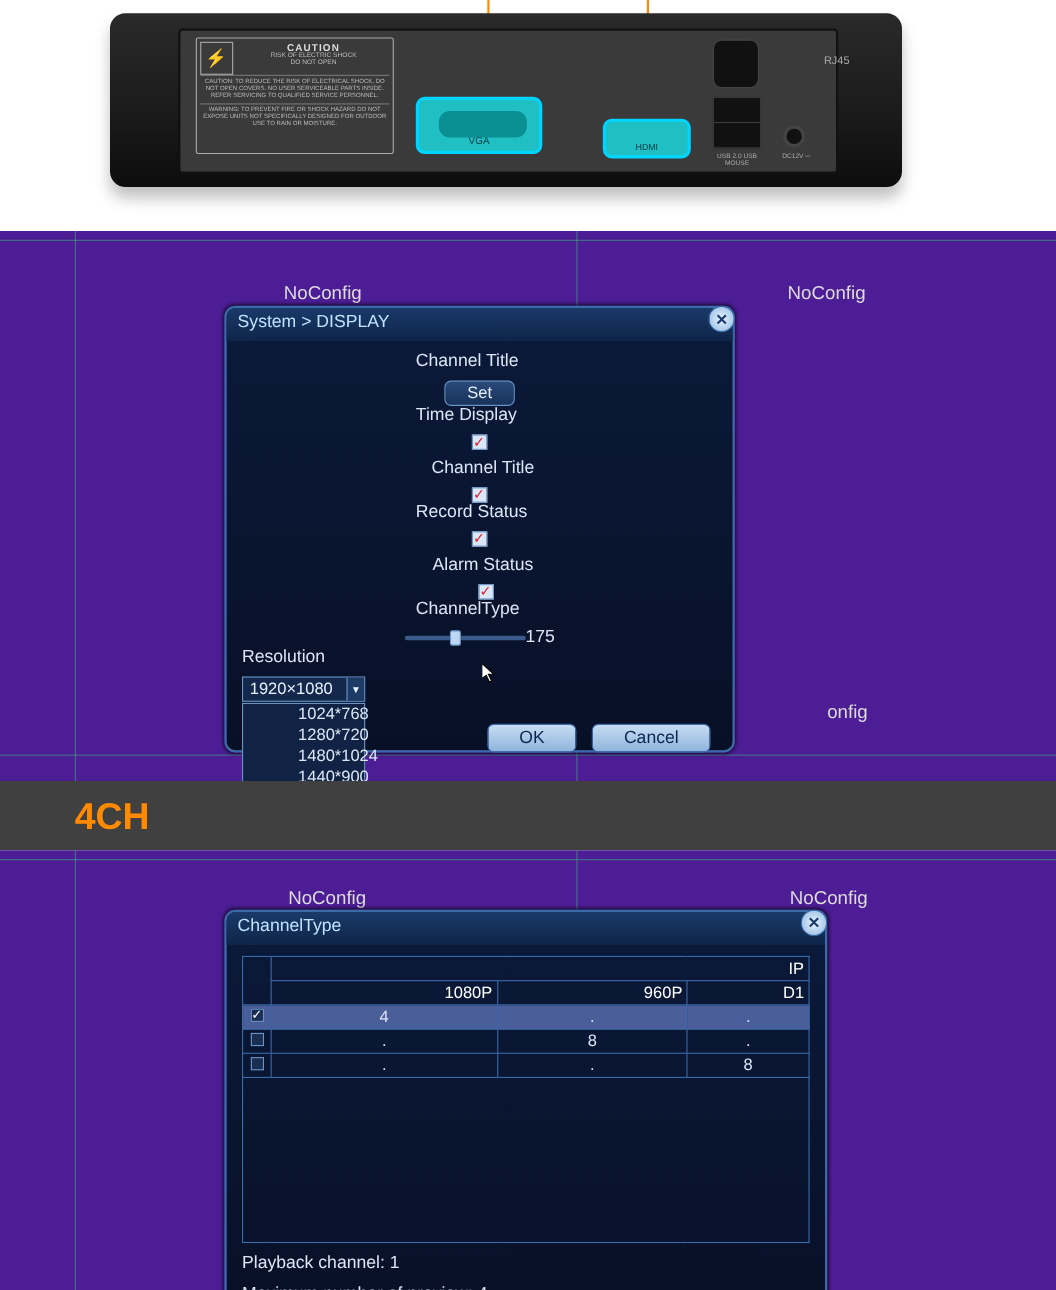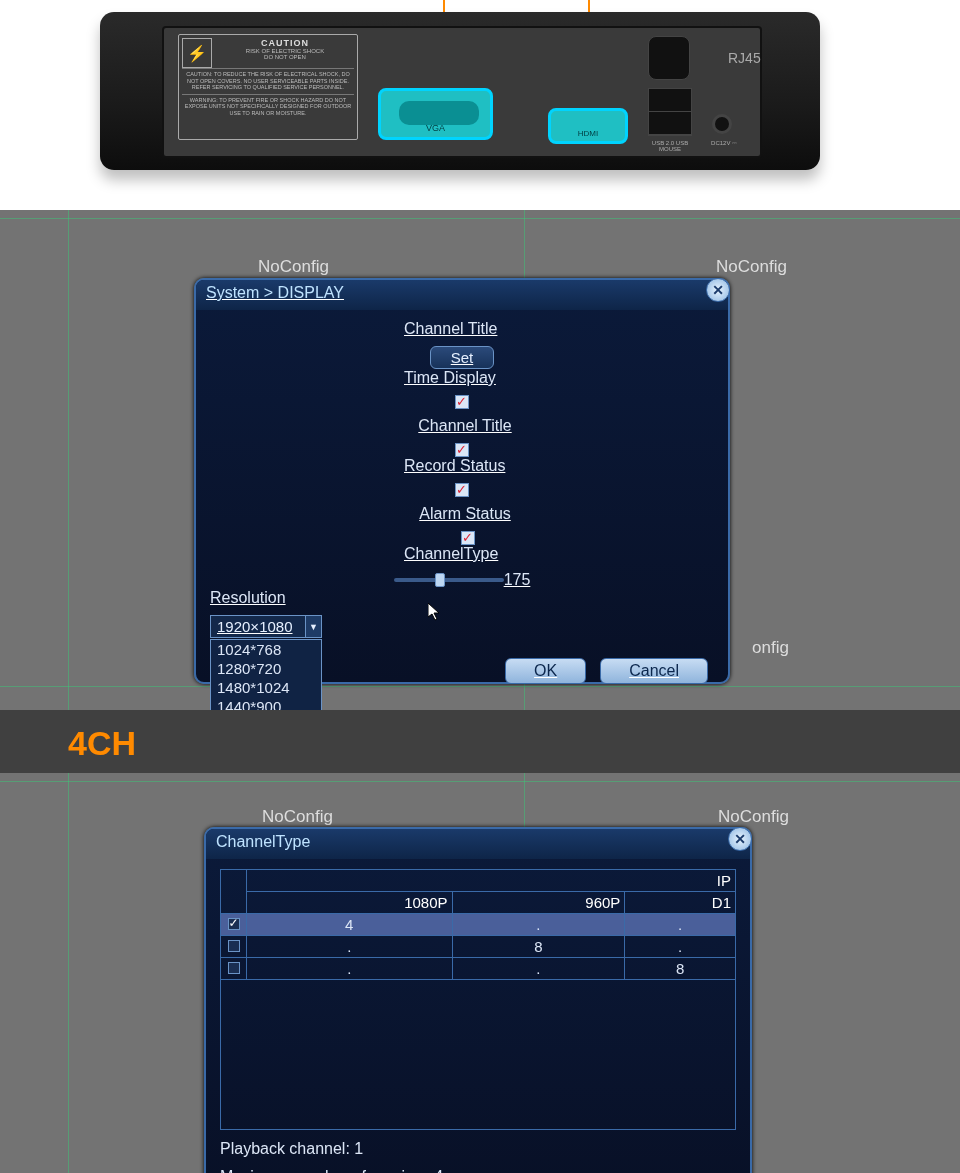--- a/index.html
+++ b/index.html
@@ -33,30 +33,30 @@
   .caution-text { clear: both; font-size: 5.5px; color: #bbb; text-align: center; line-height: 1.2; margin-top: 3px; border-top: 1px solid #777; padding-top: 2px;}
   .port {
     position: absolute; border-radius: 8px; font-size: 8px; text-align: center; color: #ccc;
   }
   .vga { left: 278px; top: 76px; width: 115px; height: 52px; background: #1fbfc3; border: 3px solid #00d4ff; }
   .vga::after { content: attr(data-label); position: absolute; bottom: 4px; left: 0; right: 0; font-size: 9px; color: #003c40; }
   .vga-pins { position: absolute; left: 18px; top: 10px; width: 80px; height: 24px; border-radius: 10px; background: #0a8f93; }
   .hdmi { left: 448px; top: 96px; width: 80px; height: 36px; background: #1fbfc3; border: 3px solid #00d4ff; }
   .hdmi::after { content: attr(data-label); position: absolute; bottom: 3px; left: 0; right: 0; font-size: 8px; color: #003c40; }
   .rj45 { left: 548px; top: 24px; width: 42px; height: 44px; background: #111; border: 1px solid #444; }
-  .rj45-lbl { position: absolute; left: 580px; top: 38px; font-size: 14px; color: #aaa; padding-left: 48px; }
+  .rj45-lbl { position: absolute; left: 601px; top: 38px; font-size: 10px; color: #aaa; padding-left: 48px; }
   .usb-stack { position: absolute; left: 548px; top: 76px; width: 44px; height: 48px; background: #1a1a1a; border: 1px solid #444; }
   .usb-slot { height: 50%; border-bottom: 1px solid #444; background: #111; }
   .usb-lbl { position: absolute; left: 548px; top: 128px; font-size: 6px; color: #aaa; width: 44px; text-align: center; line-height: 1;}
   .dcjack { position: absolute; left: 612px; top: 102px; width: 20px; height: 20px; border-radius: 50%; background: #111; border: 3px solid #444; }
   .dc-lbl { position: absolute; left: 606px; top: 128px; width: 36px; font-size: 6px; color: #aaa; text-align: center; line-height: 1;}
 
   
   .nvr-screen {
-    position: relative; width: 960px; background: #737373; overflow: hidden;
+    position: relative; width: 960px; background: #4c1d95; overflow: hidden;
   }
   .grid-line { position: absolute; background: rgba(60,200,120,0.5); }
   .vline { width: 1px; height: 100%; }
   .hline { height: 1px; width: 100%; }
   .noconfig { position: absolute; color: #ddd; font-size: 17px; }
 
   
   .dialog {
     position: absolute; background: linear-gradient(#0b1a3a, #081026);
     border: 2px solid #3a6aa8; border-radius: 10px;
@@ -82,21 +82,21 @@
   }
   .chk { width: 14px; height: 14px; border: 1px solid #6a93c6; background: #dbe7f7; position: relative; flex-shrink: 0; }
   .chk.checked::after { content: "✓"; position: absolute; left: 0; top: -2px; font-size: 13px; color: #d23; }
   .slider-wrap { display: flex; align-items: center; }
   .slider { width: 110px; height: 4px; background: #3a5a8a; position: relative; border-radius: 2px; }
   .slider .thumb { position: absolute; top: -5px; width: 10px; height: 14px; background: #bdd6f2; border: 1px solid #6a93c6; border-radius: 2px; }
   .dropdown { position: relative; width: 112px; }
   .dropdown-sel { border: 1px solid #6a93c6; background: #13284a; padding: 2px 18px 2px 6px; font-size: 15px; color: #e6f0ff; position: relative; cursor: pointer; }
   .dropdown-sel .arrow { position: absolute; right: 0; top: 0; bottom: 0; width: 16px; background: #1e3b66; border-left: 1px solid #6a93c6; display: flex; align-items: center; justify-content: center; font-size: 9px; }
   .dropdown-list { border: 1px solid #6a93c6; background: #102344; position: absolute; left: 0; top: 24px; width: 100%; z-index: 5; }
-  .dropdown-list div { padding: 1px 6px; font-size: 15px; cursor: pointer; }
+  .dropdown-list div { padding: 1px 6px; font-size: 15px; cursor: pointer; margin-left: 44px; }
   .cursor-svg { position: absolute; pointer-events: none; }
   .dlg-footer { display: flex; justify-content: flex-end; gap: 14px; padding: 10px 20px 14px; }
   .btn { background: linear-gradient(#c7dcf3, #8fb4dc); border: 1px solid #3a6aa8; color: #0b264c; padding: 3px 28px; border-radius: 6px; font-size: 16px; cursor: pointer; }
 
   
   .heading4ch { width: 960px; padding: 14px 0 10px 68px; background: #404040; }
   .heading4ch span { color: #ff8a00; font-size: 34px; font-weight: bold; }
 
   
   .ct-table { width: 100%; border: 1px solid #3a6aa8; border-collapse: collapse; font-size: 15px; }
@@ -148,21 +148,21 @@
 <div class="nvr-screen" style="height:500px;">
   <div class="grid-line vline" style="left:68px;"></div>
   <div class="grid-line vline" style="left:524px;"></div>
   <div class="grid-line hline" style="top:8px;"></div>
   <div class="grid-line hline" style="top:476px;"></div>
 
   <div class="noconfig" style="left:258px; top:47px;">NoConfig</div>
   <div class="noconfig" style="left:716px; top:47px;">NoConfig</div>
   <div class="noconfig" style="left:752px; top:428px;">onfig</div>
 
-  <div class="dialog" style="left:194px; top:68px; width:536px; height:406px;text-decoration:underline;">
+  <div class="dialog" style="left:204px; top:68px; width:464px; height:406px;">
     <div class="dialog-titlebar">
       <span>System &gt; DISPLAY</span>
       <div class="dialog-close">
         <span>✕</span>
       </div>
     </div>
 
     <div class="dialog-body">
       <div class="dlg-row">
         <div class="dlg-label">Channel Title</div>

